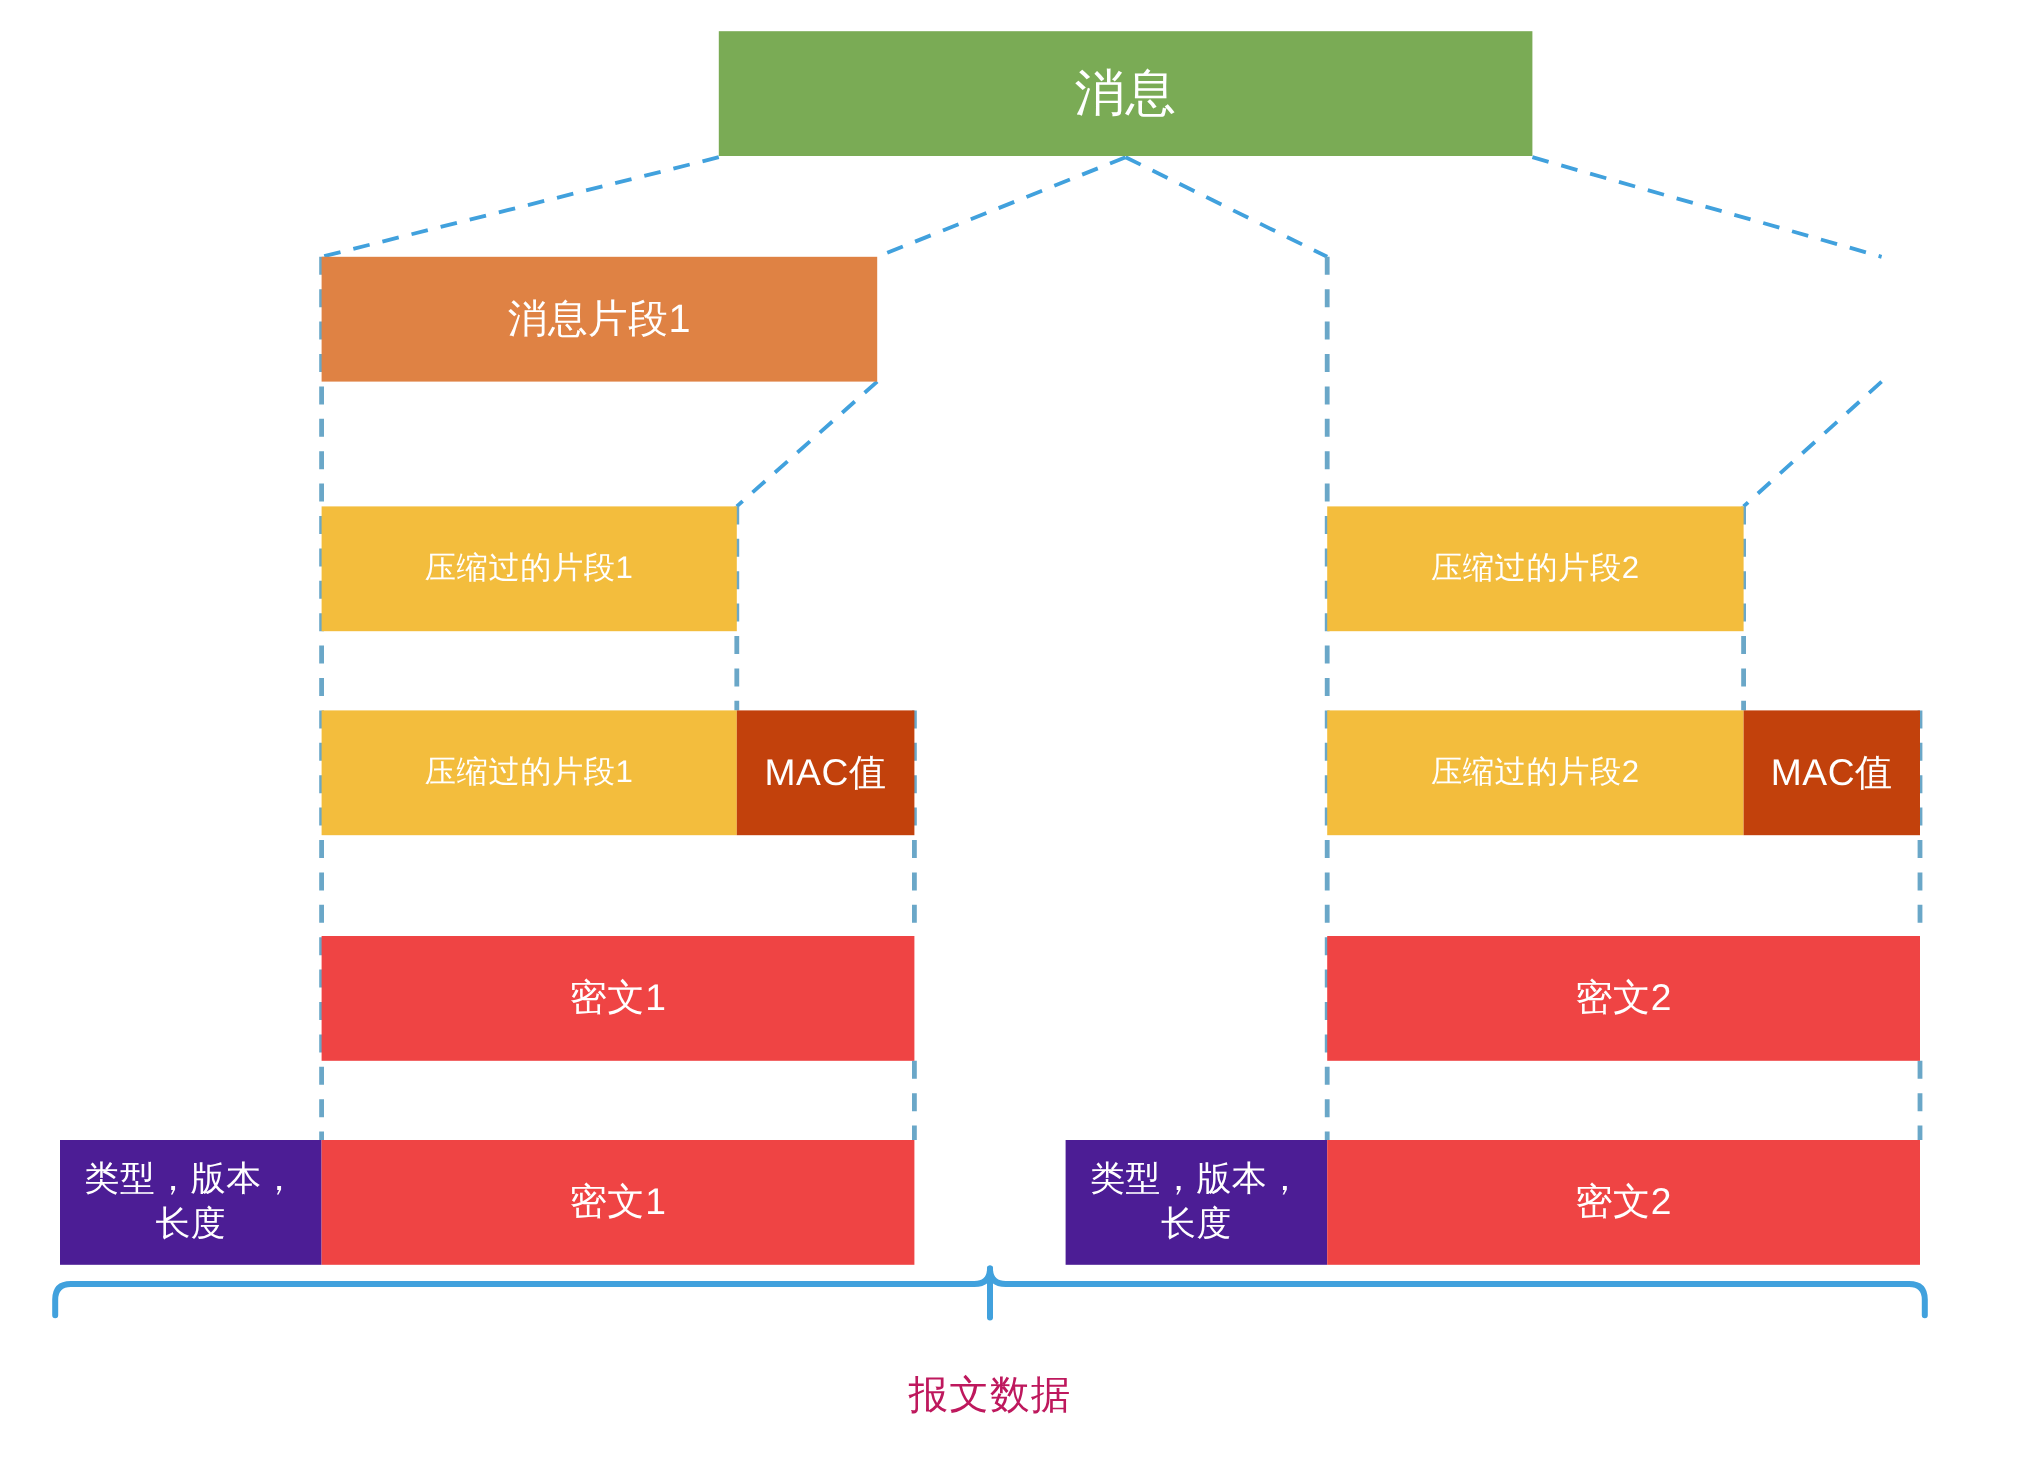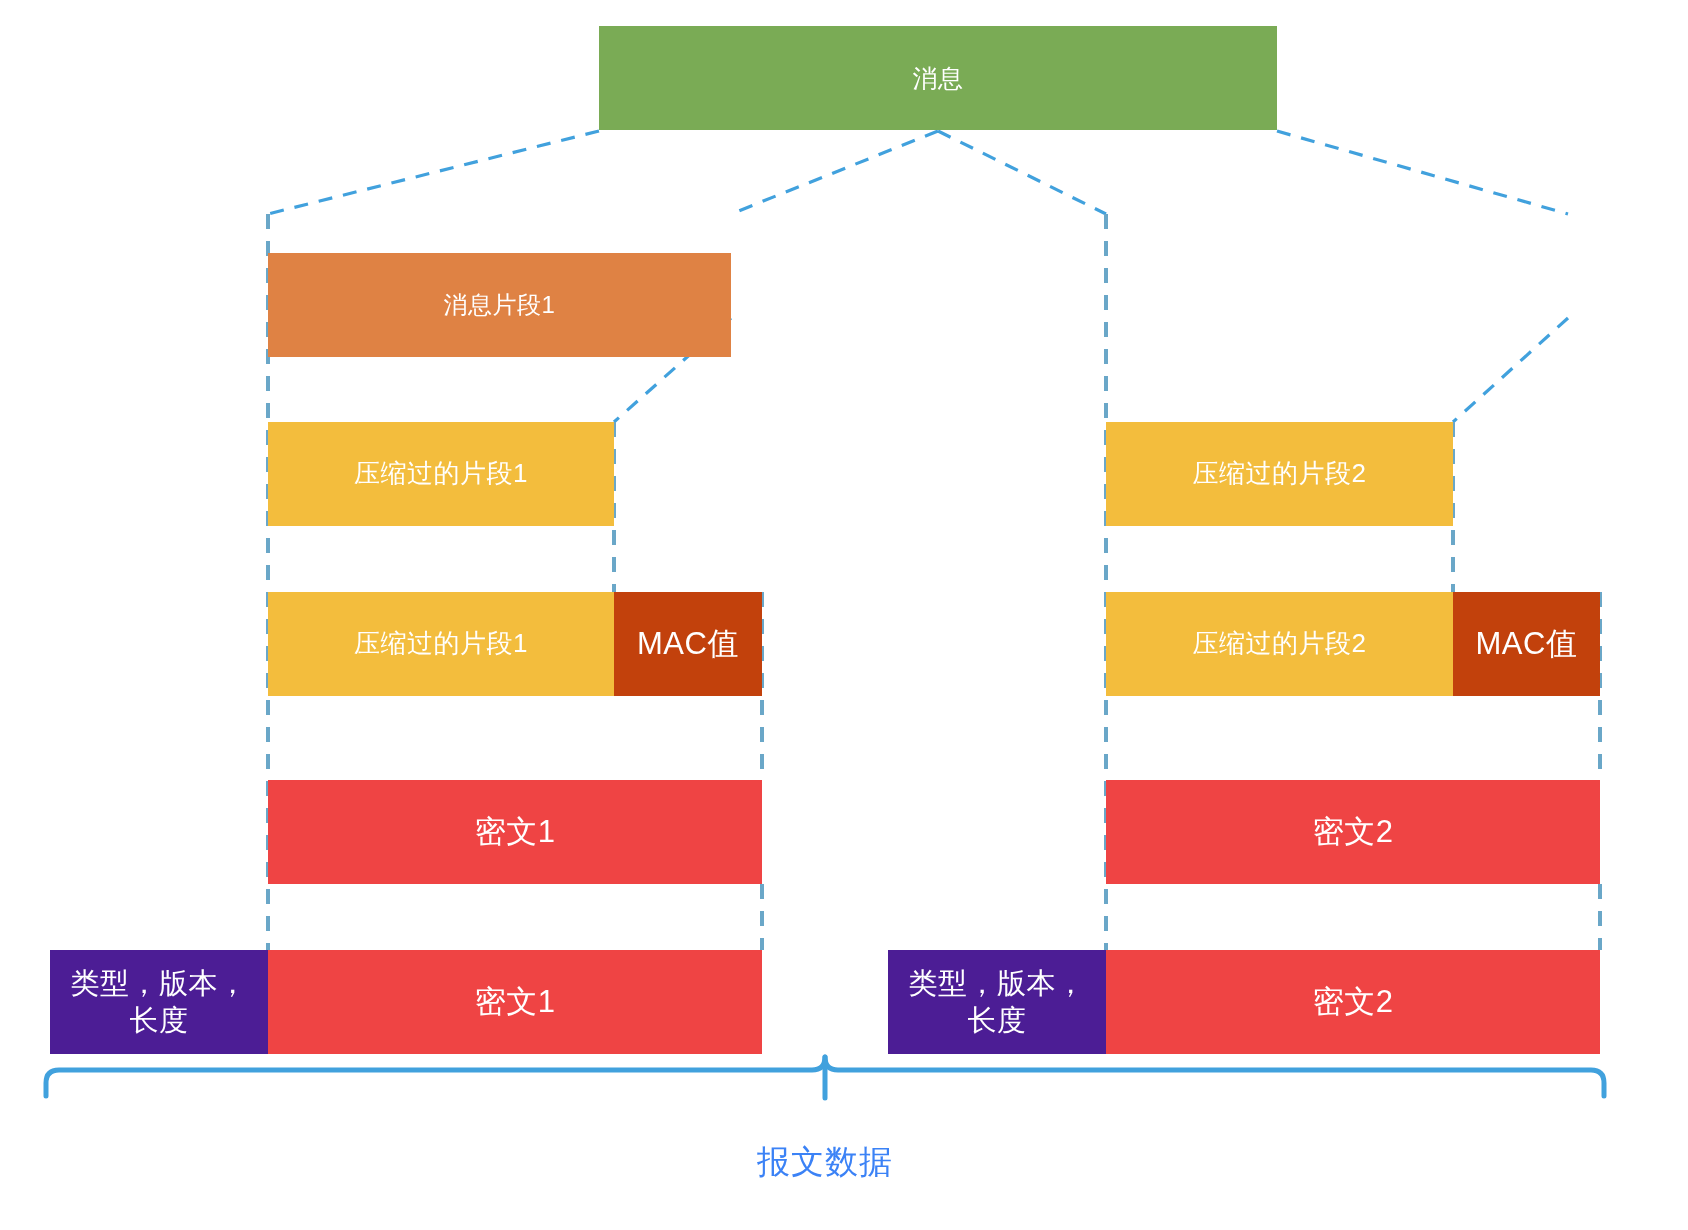--- a/index.html
+++ b/index.html
@@ -25,28 +25,27 @@
     justify-content: center;
     text-align: center;
     color: #ffffff;
     line-height: 1.28;
     white-space: pre-line;
     letter-spacing: 0.5px;
   }
   
   .msg-box {
     background: #7aab55;
-    font-size: 25px;
+    font-size: 42px;
     text-align: right;
   }
   
   .frag-box {
     background: #df8244;
-    font-size: 24px;
-    margin-top: 39px;
+    font-size: 33px;
   }
   
   .comp-box {
     background: #f3bd3d;
     font-size: 26px;
   }
   
   .mac-box {
     background: #c2410c;
     font-size: 31px;
@@ -86,21 +85,21 @@
   .brace {
     stroke: #41a1dd;
     stroke-width: 5;
     fill: none;
     stroke-linecap: round;
     stroke-linejoin: round;
   }
   .caption {
     position: absolute;
     font-size: 33px;
-    color: #3b82f6;
+    color: #be185d;
     text-align: center;
     letter-spacing: 1px;
     font-family: Liberation Serif, serif;
   }
 </style>
 </head>
 <body>
 
 <div id="canvas">
 

